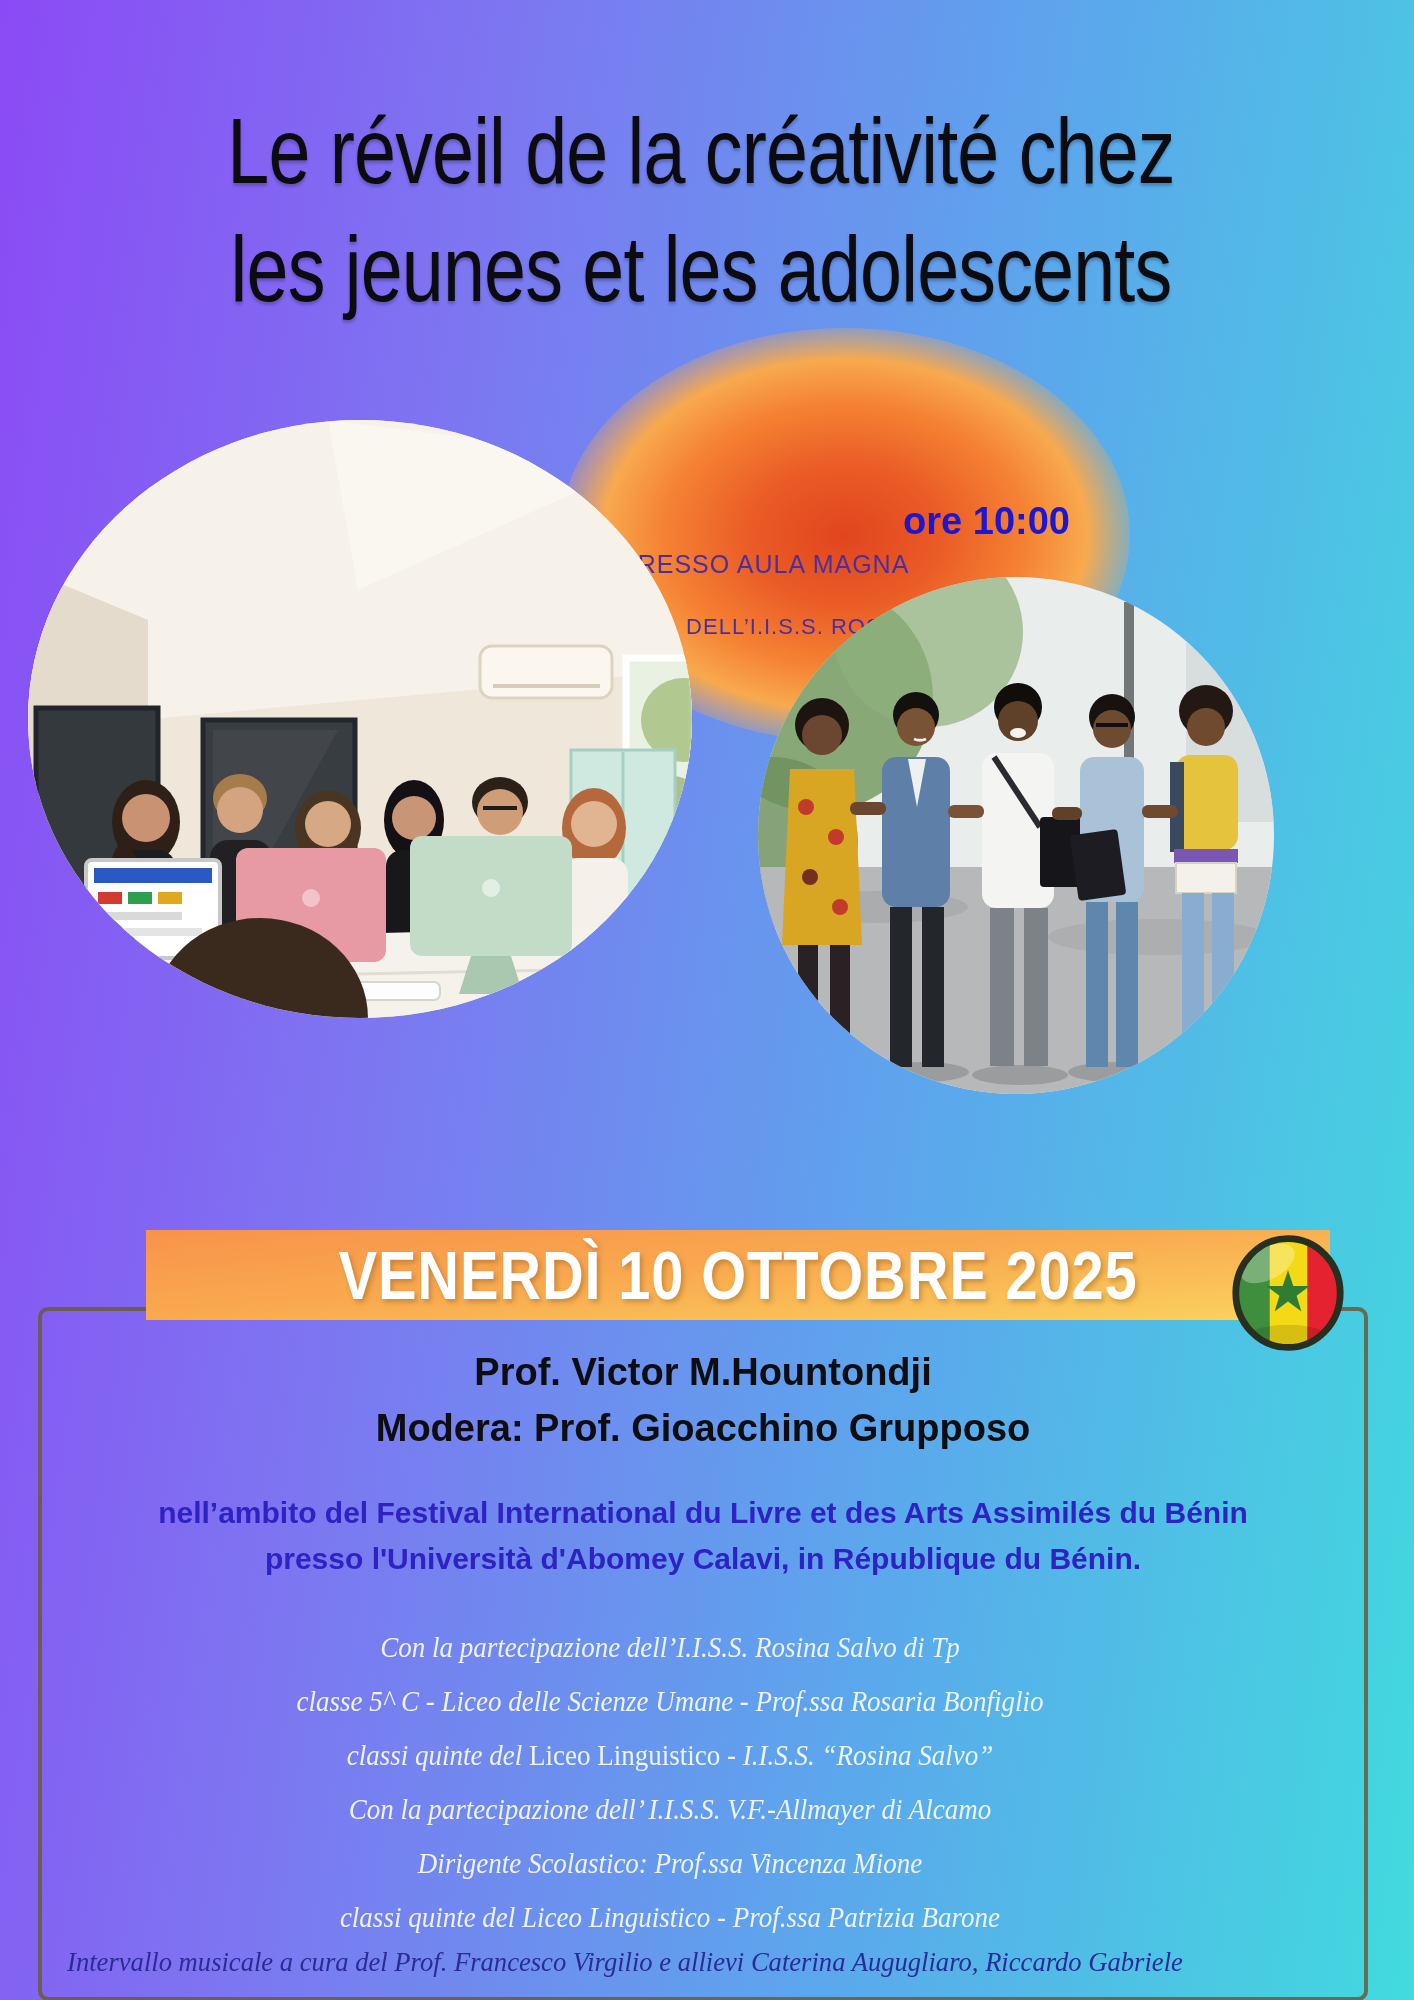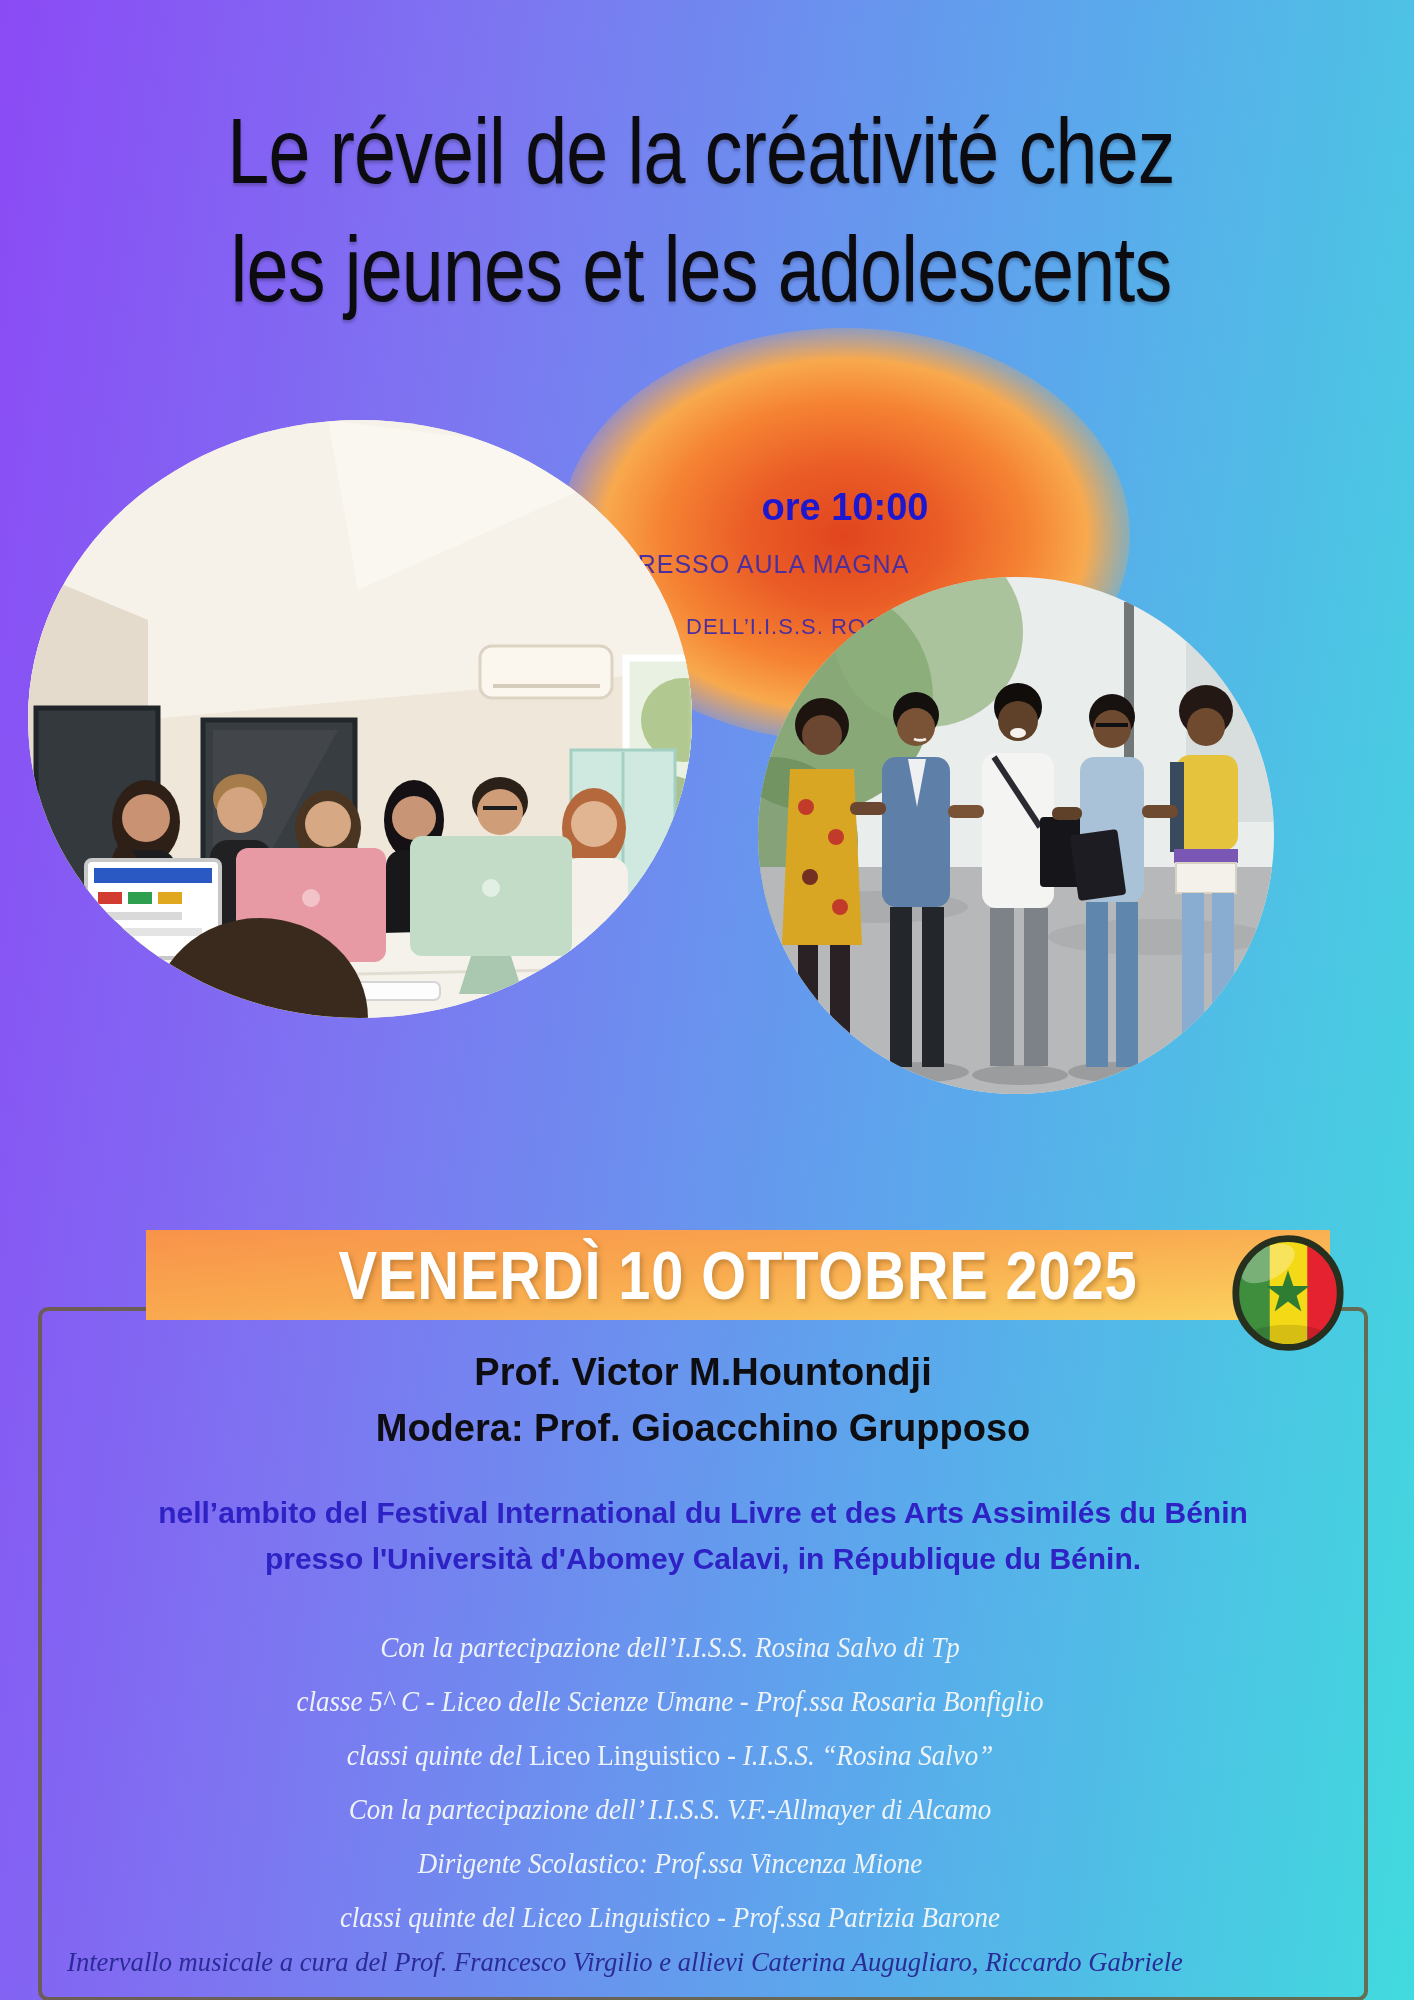--- a/index.html
+++ b/index.html
@@ -10,21 +10,21 @@
   }
   .abs{position:absolute;}
   
   .title{left:0;top:92px;width:1344px;text-align:center;color:#0b0b10;
     font-weight:400;font-size:92px;line-height:118px;letter-spacing:-1px;
     text-shadow:0 3px 3px rgba(20,20,40,.25);margin-left:29px;}
   .title .tline{display:block;transform:scaleX(.82);}
   
   .blob{left:560px;top:328px;width:570px;height:414px;border-radius:50%;
     background:radial-gradient(ellipse at center,#e1451e 0%,#ea5c26 24%,#f58233 45%,#f8a94e 60%,rgba(248,170,80,0) 75%);}
-  .event-time{left:620px;top:486px;width:450px;text-align:center;
+  .event-time{left:620px;top:500px;width:450px;text-align:right;
     font-size:38px;font-weight:800;color:#1d17cf;}
   .event-venue1{left:620px;top:550px;width:450px;
     font-size:25px;font-weight:500;color:#4c2f9e;letter-spacing:1px;}
   .event-venue2{left:620px;top:614px;width:450px;text-align:center;
     font-size:22px;font-weight:500;color:#4c2f9e;letter-spacing:1px;}
   
   .photo{border-radius:50%;overflow:hidden;}
   .photo svg{display:block;width:100%;height:100%;}
   .photo-left{left:28px;top:420px;width:664px;height:598px;}
   .photo-right{left:758px;top:577px;width:516px;height:517px;}

